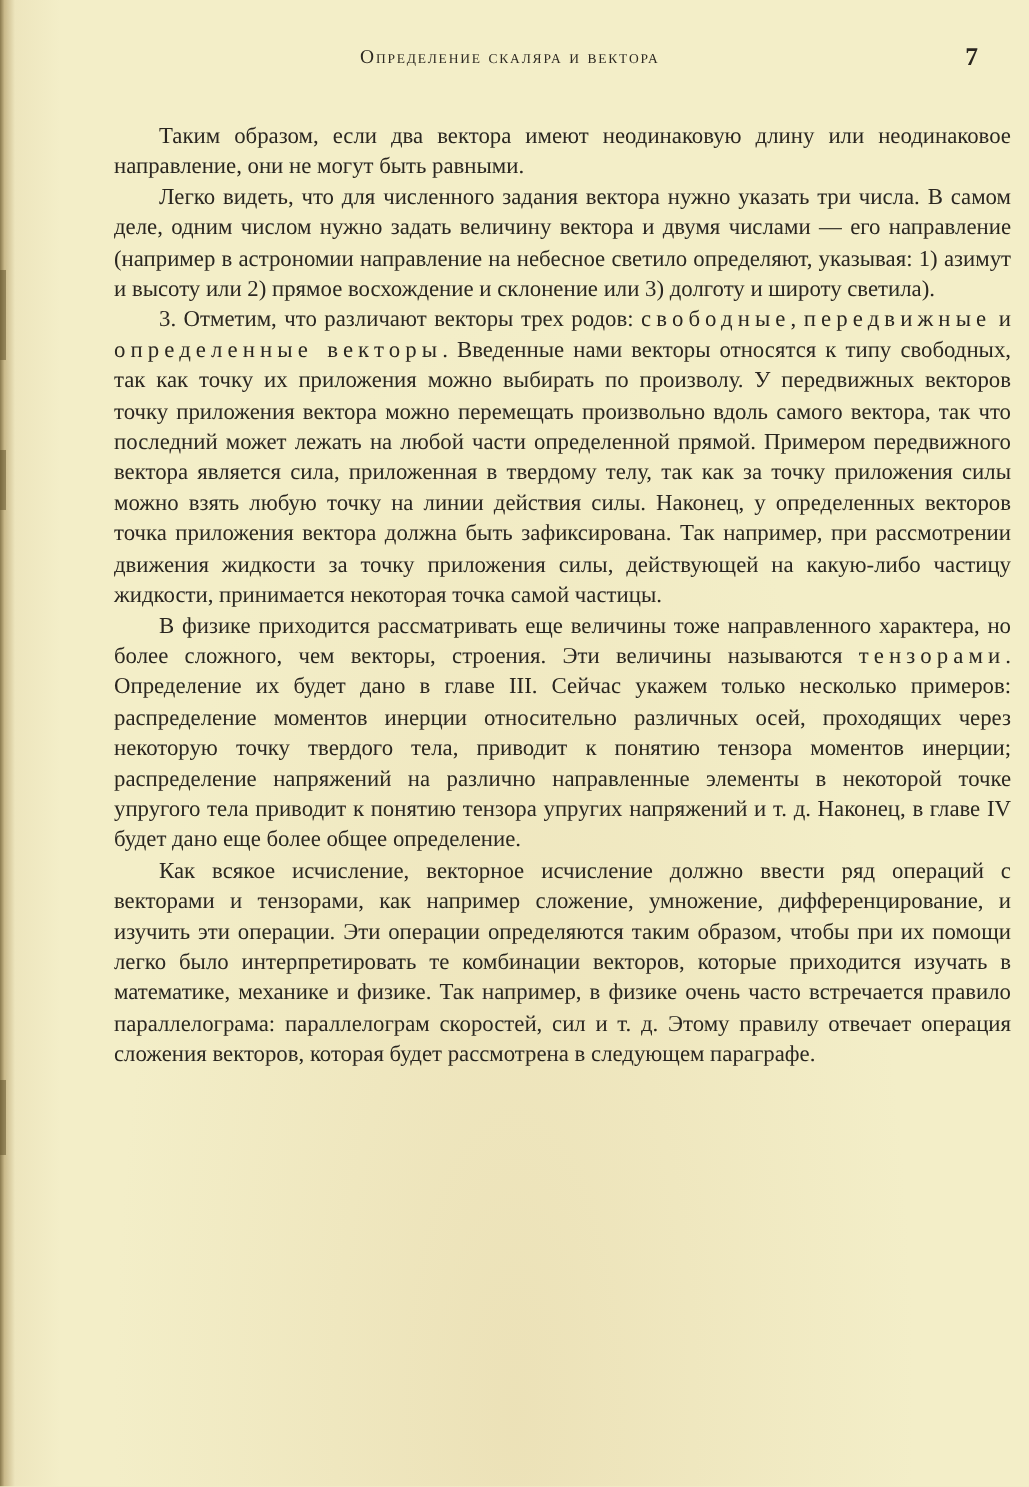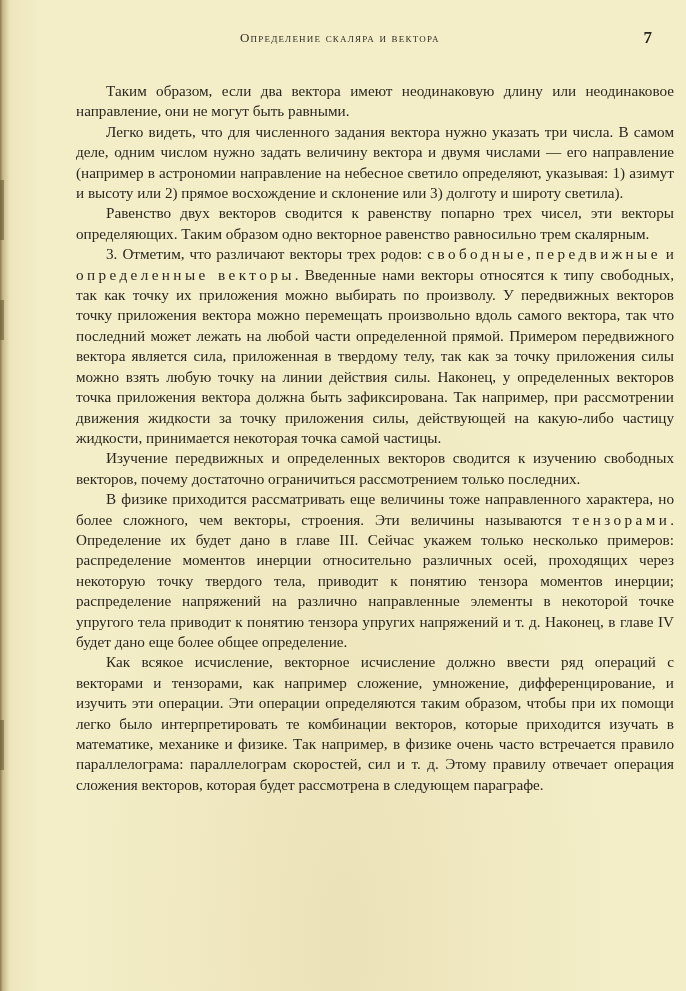--- a/index.html
+++ b/index.html
@@ -82,19 +82,17 @@
   <div class="spine-mark" style="top:720px;height:50px;"></div>
 
   <div class="header">
     <span class="running-title">Определение скаляра и вектора</span>
     <span class="page-number">7</span>
   </div>
 
   <div class="body-text" id="body-text">
       <p><span>Таким образом, если два вектора имеют неодинаковую длину или неодинаковое направление, они не могут быть равными.</span></p>
       <p><span>Легко видеть, что для численного задания вектора нужно указать три числа. В самом деле, одним числом нужно задать величину вектора и двумя числами — его направление (например в астрономии направление на небесное светило определяют, указывая: 1) азимут и высоту или 2) прямое восхождение и склонение или 3) долготу и широту светила).</span></p>
-      <p><span>Равенство двух векторов сводится к равенству попарно трех чисел, эти векторы определяющих. Таким образом одно векторное равенство равносильно трем скалярным.</span></p>
       <p><span>3. Отметим, что различают векторы трех родов: </span><span class="spaced">свободные</span><span>, </span><span class="spaced">передвижные</span><span> и </span><span class="spaced">определенные векторы</span><span>. Введенные нами векторы относятся к типу свободных, так как точку их приложения можно выбирать по произволу. У передвижных векторов точку приложения вектора можно перемещать произвольно вдоль самого вектора, так что последний может лежать на любой части определенной прямой. Примером передвижного вектора является сила, приложенная в твердому телу, так как за точку приложения силы можно взять любую точку на линии действия силы. Наконец, у определенных векторов точка приложения вектора должна быть зафиксирована. Так например, при рассмотрении движения жидкости за точку приложения силы, действующей на какую-либо частицу жидкости, принимается некоторая точка самой частицы.</span></p>
-      <p><span>Изучение передвижных и определенных векторов сводится к изучению свободных векторов, почему достаточно ограничиться рассмотрением только последних.</span></p>
       <p><span>В физике приходится рассматривать еще величины тоже направленного характера, но более сложного, чем векторы, строения. Эти величины называются </span><span class="spaced">тензорами</span><span>. Определение их будет дано в главе III. Сейчас укажем только несколько примеров: распределение моментов инерции относительно различных осей, проходящих через некоторую точку твердого тела, приводит к понятию тензора моментов инерции; распределение напряжений на различно направленные элементы в некоторой точке упругого тела приводит к понятию тензора упругих напряжений и т. д. Наконец, в главе IV будет дано еще более общее определение.</span></p>
       <p><span>Как всякое исчисление, векторное исчисление должно ввести ряд операций с векторами и тензорами, как например сложение, умножение, дифференцирование, и изучить эти операции. Эти операции определяются таким образом, чтобы при их помощи легко было интерпретировать те комбинации векторов, которые приходится изучать в математике, механике и физике. Так например, в физике очень часто встречается правило параллелограма: параллелограм скоростей, сил и т. д. Этому правилу отвечает операция сложения векторов, которая будет рассмотрена в следующем параграфе.</span></p>
     </div>
 </div>
 
 </body></html>

